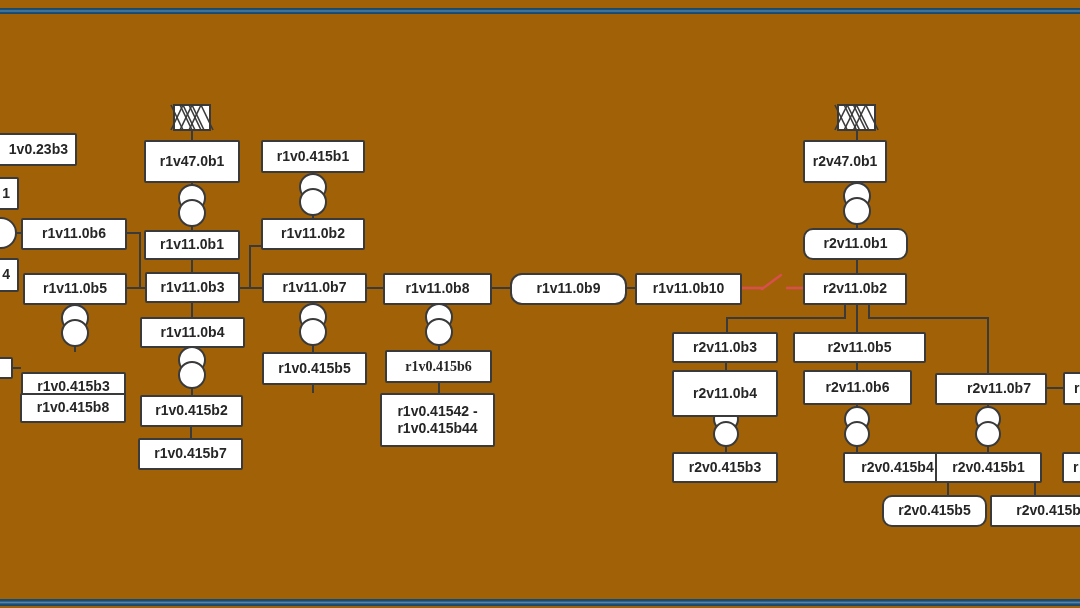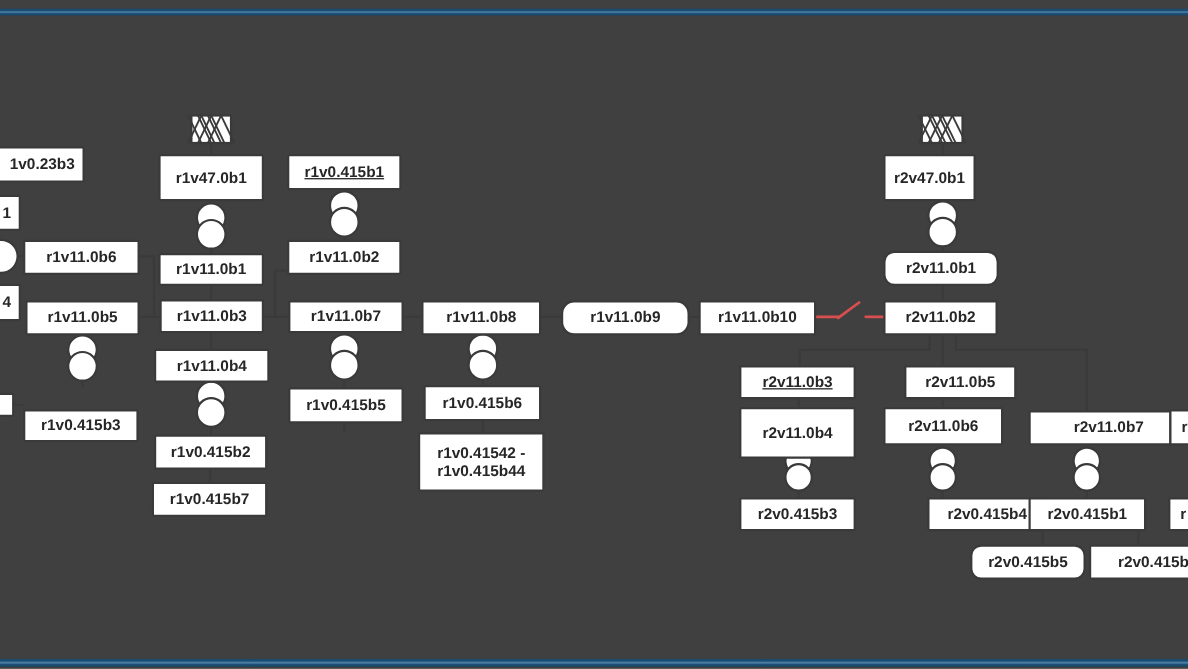--- a/index.html
+++ b/index.html
@@ -1,17 +1,17 @@
 <!DOCTYPE html>
 <html><head>
 <meta charset="utf-8">
 <style>
   html,body{margin:0;padding:0;}
   body{width:1080px;height:608px;background:#ffffff;font-family:"Liberation Sans","DejaVu Sans",sans-serif;}
-  #canvas{position:relative;width:1080px;height:608px;overflow:hidden;background:#404040;}
+  #canvas{position:relative;width:1080px;height:608px;overflow:hidden;background:#a16207;}
   .frame-band{position:absolute;left:0;width:1080px;background:linear-gradient(to bottom,#16466b 0%,#1d5077 28%,#5584a9 50%,#1d5077 72%,#16466b 100%);}
   #frame-top{top:8px;height:6px;}
   #frame-bottom{top:599px;height:7px;}
   svg.layer{position:absolute;left:0;top:0;}
   .node{position:absolute;box-sizing:border-box;background:#ffffff;border:2px solid #3a3a3a;border-radius:2px;
         display:flex;align-items:center;justify-content:center;z-index:2;}
   .node .lbl{font-size:14px;font-weight:600;color:#262626;line-height:1.25;white-space:pre-line;text-align:right;}
   .node.cut-left{justify-content:flex-end;}
   .node.cut-left .lbl{padding-right:7px;text-align:right;}
   .node.cut-right{justify-content:flex-start;}
@@ -146,27 +146,30 @@
     </div>
     <div class="node" style="left: 23px; top: 273px; width: 104px; height: 32px;">
       <span class="lbl">r1v11.0b5</span>
     </div>
     <div class="node cut-left" style="left: -40px; top: 357px; width: 53px; height: 22px;">
       <span class="lbl"></span>
     </div>
     <div class="node" style="left: 21px; top: 372px; width: 105px; height: 30px;">
       <span class="lbl">r1v0.415b3</span>
     </div>
+    <div class="node" style="left: 20px; top: 393px; width: 106px; height: 30px;">
+      <span class="lbl">r1v0.415b8</span>
+    </div>
     <div class="node" style="left: 144px; top: 140px; width: 96px; height: 43px;">
       <span class="lbl">r1v47.0b1</span>
     </div>
     <div class="node" style="left: 144px; top: 230px; width: 96px; height: 30px;">
       <span class="lbl">r1v11.0b1</span>
     </div>
-    <div class="node" style="left: 261px; top: 140px; width: 104px; height: 33px; text-decoration: underline;">
+    <div class="node" style="left: 261px; top: 140px; width: 104px; height: 33px;">
       <span class="lbl">r1v0.415b1</span>
     </div>
     <div class="node" style="left: 261px; top: 218px; width: 104px; height: 32px;">
       <span class="lbl">r1v11.0b2</span>
     </div>
     <div class="node" style="left: 145px; top: 272px; width: 95px; height: 31px;">
       <span class="lbl">r1v11.0b3</span>
     </div>
     <div class="node" style="left: 140px; top: 317px; width: 105px; height: 31px;">
       <span class="lbl">r1v11.0b4</span>
@@ -179,21 +182,21 @@
     </div>
     <div class="node" style="left: 262px; top: 273px; width: 105px; height: 30px;">
       <span class="lbl">r1v11.0b7</span>
     </div>
     <div class="node" style="left: 262px; top: 352px; width: 105px; height: 33px;">
       <span class="lbl">r1v0.415b5</span>
     </div>
     <div class="node" style="left: 383px; top: 273px; width: 109px; height: 32px;">
       <span class="lbl">r1v11.0b8</span>
     </div>
-    <div class="node" style="left: 385px; top: 350px; width: 107px; height: 33px;">
+    <div class="node" style="left: 385px; top: 350px; width: 107px; height: 33px; font-family: Liberation Serif, serif;">
       <span class="lbl">r1v0.415b6</span>
     </div>
     <div class="node" style="left: 380px; top: 393px; width: 115px; height: 54px;">
       <span class="lbl">r1v0.41542 -
 r1v0.415b44</span>
     </div>
     <div class="node" style="left: 510px; top: 273px; width: 117px; height: 32px; border-radius: 12px;">
       <span class="lbl">r1v11.0b9</span>
     </div>
     <div class="node" style="left: 635px; top: 273px; width: 107px; height: 32px;">
@@ -201,39 +204,39 @@
     </div>
     <div class="node" style="left: 803px; top: 140px; width: 84px; height: 43px;">
       <span class="lbl">r2v47.0b1</span>
     </div>
     <div class="node" style="left: 803px; top: 228px; width: 105px; height: 32px; border-radius: 10px;">
       <span class="lbl">r2v11.0b1</span>
     </div>
     <div class="node" style="left: 803px; top: 273px; width: 104px; height: 32px;">
       <span class="lbl">r2v11.0b2</span>
     </div>
-    <div class="node" style="left: 672px; top: 332px; width: 106px; height: 31px; text-decoration: underline;">
+    <div class="node" style="left: 672px; top: 332px; width: 106px; height: 31px;">
       <span class="lbl">r2v11.0b3</span>
     </div>
     <div class="node" style="left: 672px; top: 370px; width: 106px; height: 47px;">
       <span class="lbl">r2v11.0b4</span>
     </div>
     <div class="node" style="left: 672px; top: 452px; width: 106px; height: 31px;">
       <span class="lbl">r2v0.415b3</span>
     </div>
-    <div class="node" style="left: 822px; top: 332px; width: 102px; height: 31px;">
+    <div class="node" style="left: 793px; top: 332px; width: 133px; height: 31px;">
       <span class="lbl">r2v11.0b5</span>
     </div>
     <div class="node" style="left: 803px; top: 370px; width: 109px; height: 35px;">
       <span class="lbl">r2v11.0b6</span>
     </div>
     <div class="node" style="left: 803px; top: 452px; width: 109px; height: 31px; margin-left: 40px;">
       <span class="lbl">r2v0.415b4</span>
     </div>
-    <div class="node" style="left: 935px; top: 373px; width: 130px; height: 32px; padding-left: 16px;">
+    <div class="node" style="left: 935px; top: 373px; width: 112px; height: 32px; padding-left: 16px;">
       <span class="lbl">r2v11.0b7</span>
     </div>
     <div class="node" style="left: 935px; top: 452px; width: 107px; height: 31px;">
       <span class="lbl">r2v0.415b1</span>
     </div>
     <div class="node" style="left: 882px; top: 495px; width: 105px; height: 32px; border-radius: 10px;">
       <span class="lbl">r2v0.415b5</span>
     </div>
     <div class="node" style="left: 990px; top: 495px; width: 125px; height: 32px;">
       <span class="lbl">r2v0.415b6</span>

